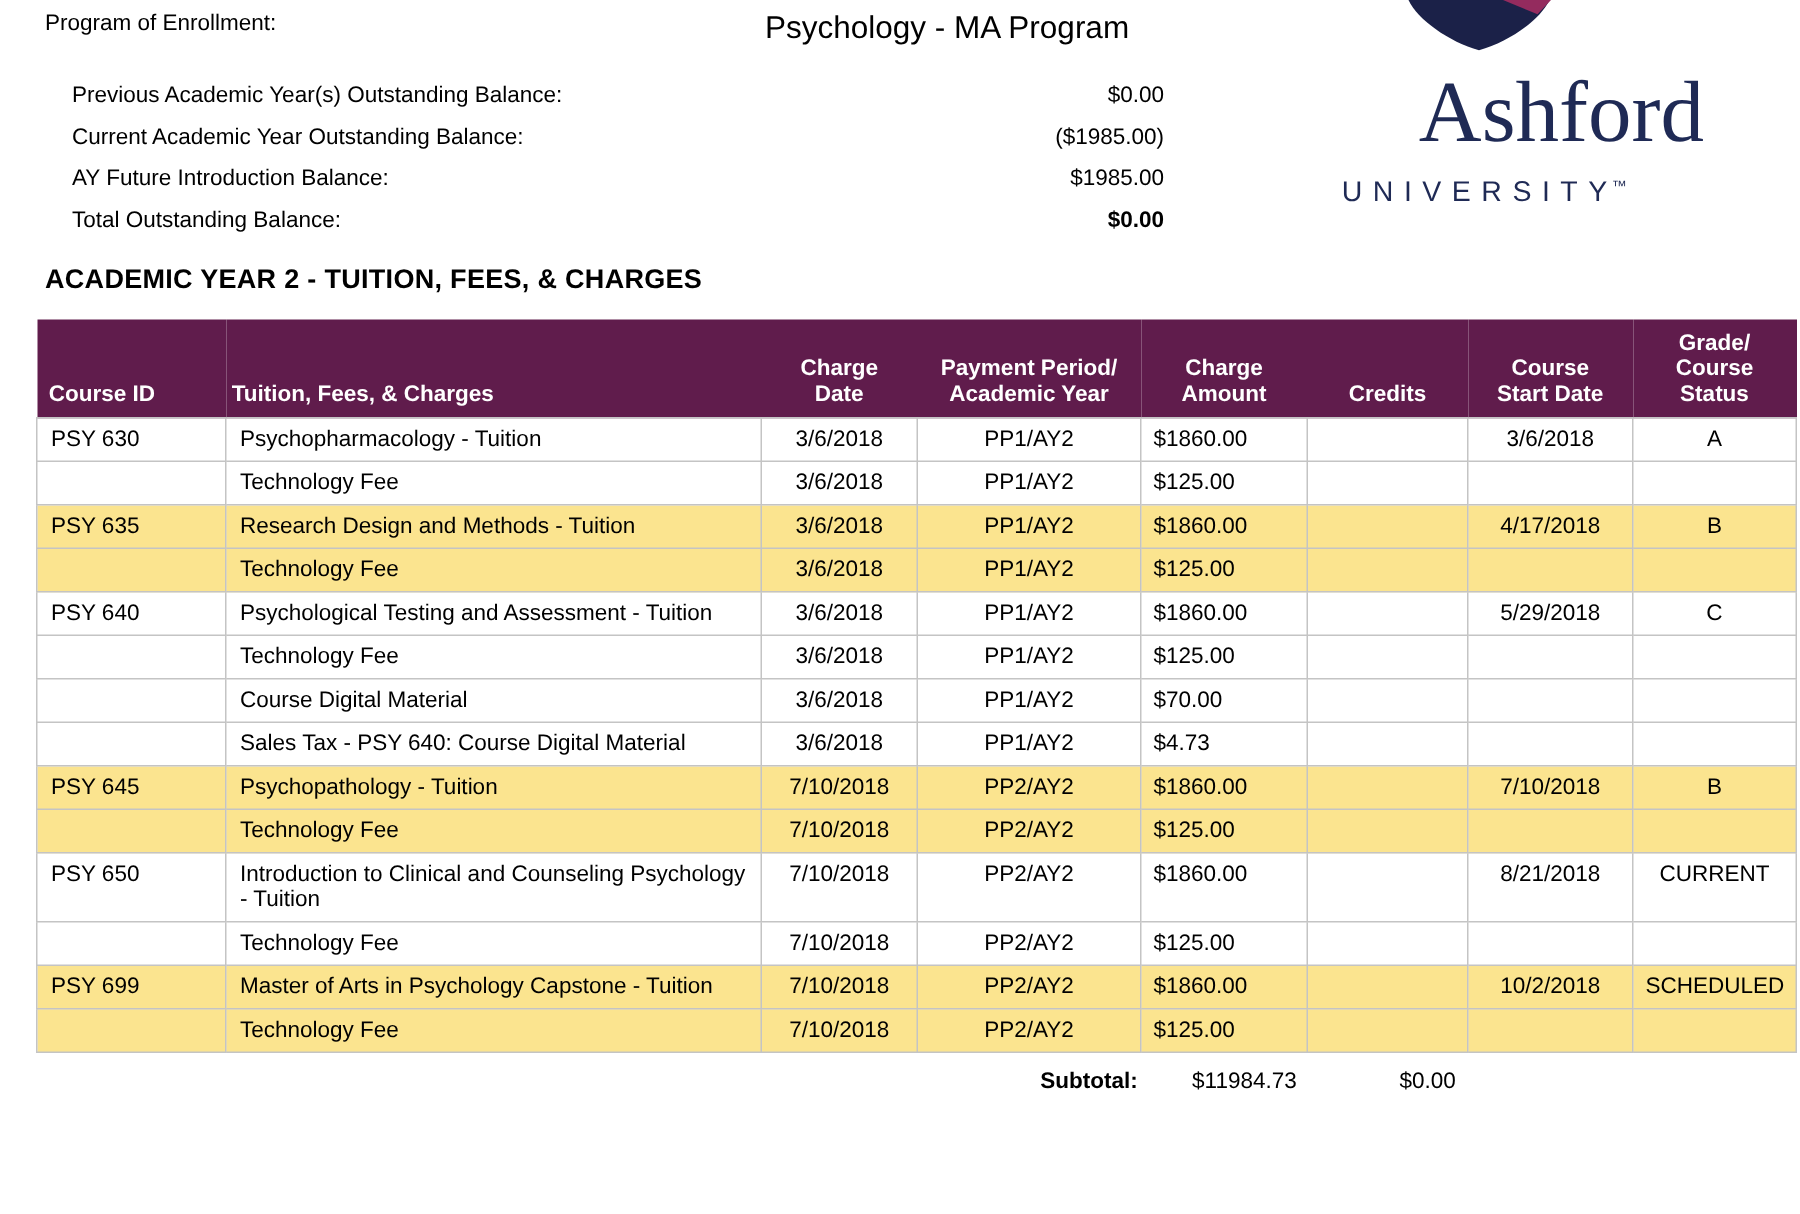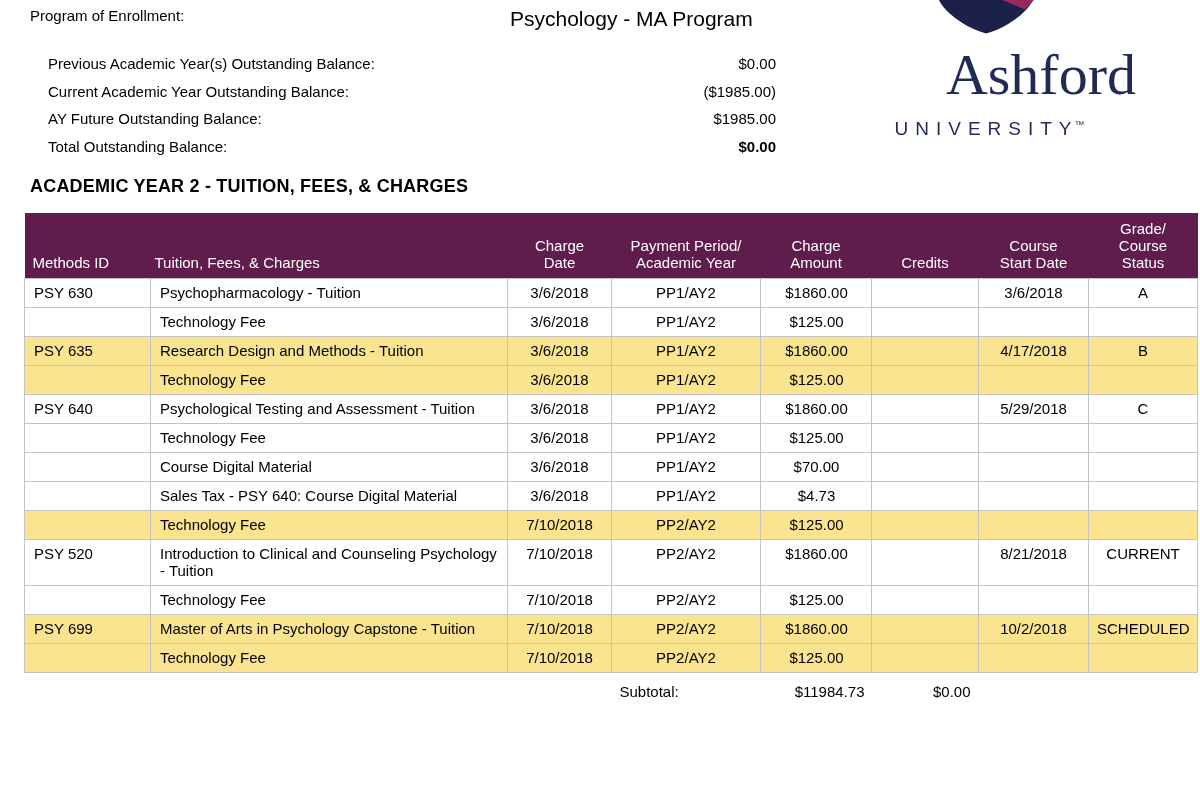--- a/index.html
+++ b/index.html
@@ -21,38 +21,38 @@
   .logo-sub{font-size:19px;letter-spacing:7px;text-indent:7px;margin-top:4px;white-space:nowrap;}
   .logo-sub .tm{font-size:10px;letter-spacing:0;vertical-align:7px;margin-left:-4px;}
   
   .section-title{position:absolute;left:30px;top:176px;font-size:18px;font-weight:bold;color:#000000;letter-spacing:0.2px;}
   
   .charges-table{
     position:absolute;left:24px;top:213px;width:1173px;
     border-collapse:collapse;table-layout:fixed;font-size:15px;
   }
   .charges-table thead th{
-    background:#601C4C;color:#fff;font-weight:normal;vertical-align:bottom;
+    background:#601C4C;color:#fff;font-weight:bold;vertical-align:bottom;
     height:58px;padding:0 6px 7px 6px;line-height:17px;white-space:pre-line;border:none;
   }
   .charges-table thead th.h-course_id{text-align:left;padding-left:8px;}
   .charges-table thead th.h-description{text-align:left;padding-left:4px;}
   .charges-table tbody td{
     border:1px solid #C4C4C4;vertical-align:top;background:#fff;
     padding:5px 8px 6px 8px;line-height:17px;
   }
   .charges-table tbody tr.hl td{background:#FBE48F;}
   .c-course_id{text-align:left;padding-left:9px !important;}
   .c-description{text-align:left;padding-left:9px !important;}
   .c-charge_date,.c-payment_period,.c-credits,.c-start_date,.c-grade{text-align:center;}
-  .c-charge_amount{text-align:center;padding-right:7px !important;}
+  .c-charge_amount{text-align:left;padding-right:7px !important;}
   
   .charges-table tbody tr.frow td{border:none;background:#fff;padding-top:10px;padding-bottom:0;}
   .charges-table tbody tr.frow.total td{padding-top:9px;}
-  .frow .flabel{text-align:left;font-weight:normal;padding-right:2px;}
+  .frow .flabel{text-align:right;font-weight:bold;padding-right:2px;}
   .frow .famount{text-align:right;padding-right:7px;}
   .frow.total .famount{font-weight:bold;}
   .frow .fcredits{text-align:right;padding-right:8px;}
 </style>
 </head>
 <body>
 
 <div class="page">
 
   <div class="program-label">Program of Enrollment:</div>
@@ -61,21 +61,21 @@
   <div class="balances">
     <div class="balance-row">
       <span>Previous Academic Year(s) Outstanding Balance:</span>
       <span class="bval">$0.00</span>
     </div>
     <div class="balance-row">
       <span>Current Academic Year Outstanding Balance:</span>
       <span class="bval">($1985.00)</span>
     </div>
     <div class="balance-row">
-      <span>AY Future Outstanding Balance:</span>
+      <span>AY Future Introduction Balance:</span>
       <span class="bval">$1985.00</span>
     </div>
     <div class="balance-row bold-val">
       <span>Total Outstanding Balance:</span>
       <span class="bval">$0.00</span>
     </div>
   </div>
 
   <div class="logo">
     <svg class="shield" width="96" height="34" viewBox="0 0 96 34">
@@ -94,21 +94,21 @@
         <col style="width:357px">
         <col style="width:104px">
         <col style="width:149px">
       <col style="width:111px">
         <col style="width:107px">
         <col style="width:110px">
         <col style="width:109px">
     </colgroup>
     <thead>
       <tr id="thead-row">
-          <th class="h-course_id">Methods ID</th>
+          <th class="h-course_id">Course ID</th>
           <th class="h-description">Tuition, Fees, &amp; Charges</th>
           <th class="h-charge_date">Charge
 Date</th>
           <th class="h-payment_period">Payment Period/
 Academic Year</th>
           <th class="h-charge_amount">Charge
 Amount</th>
           <th class="h-credits">Credits</th>
           <th class="h-start_date">Course
 Start Date</th>
@@ -192,31 +192,41 @@
           <td class="c-course_id"></td>
           <td class="c-description">Sales Tax - PSY 640: Course Digital Material</td>
           <td class="c-charge_date">3/6/2018</td>
           <td class="c-payment_period">PP1/AY2</td>
           <td class="c-charge_amount">$4.73</td>
           <td class="c-credits"></td>
           <td class="c-start_date"></td>
           <td class="c-grade"></td>
         </tr>
         <tr class="hl">
-          <td class="c-course_id"></td>
-          <td class="c-description">Technology Fee</td>
-          <td class="c-charge_date">7/10/2018</td>
-          <td class="c-payment_period">PP2/AY2</td>
-          <td class="c-charge_amount">$125.00</td>
-          <td class="c-credits"></td>
-          <td class="c-start_date"></td>
-          <td class="c-grade"></td>
-        </tr>
-        <tr>
-          <td class="c-course_id">PSY 520</td>
+          <td class="c-course_id">PSY 645</td>
+          <td class="c-description">Psychopathology - Tuition</td>
+          <td class="c-charge_date">7/10/2018</td>
+          <td class="c-payment_period">PP2/AY2</td>
+          <td class="c-charge_amount">$1860.00</td>
+          <td class="c-credits"></td>
+          <td class="c-start_date">7/10/2018</td>
+          <td class="c-grade">B</td>
+        </tr>
+        <tr class="hl">
+          <td class="c-course_id"></td>
+          <td class="c-description">Technology Fee</td>
+          <td class="c-charge_date">7/10/2018</td>
+          <td class="c-payment_period">PP2/AY2</td>
+          <td class="c-charge_amount">$125.00</td>
+          <td class="c-credits"></td>
+          <td class="c-start_date"></td>
+          <td class="c-grade"></td>
+        </tr>
+        <tr>
+          <td class="c-course_id">PSY 650</td>
           <td class="c-description">Introduction to Clinical and Counseling Psychology - Tuition</td>
           <td class="c-charge_date">7/10/2018</td>
           <td class="c-payment_period">PP2/AY2</td>
           <td class="c-charge_amount">$1860.00</td>
           <td class="c-credits"></td>
           <td class="c-start_date">8/21/2018</td>
           <td class="c-grade">CURRENT</td>
         </tr>
         <tr>
           <td class="c-course_id"></td>

